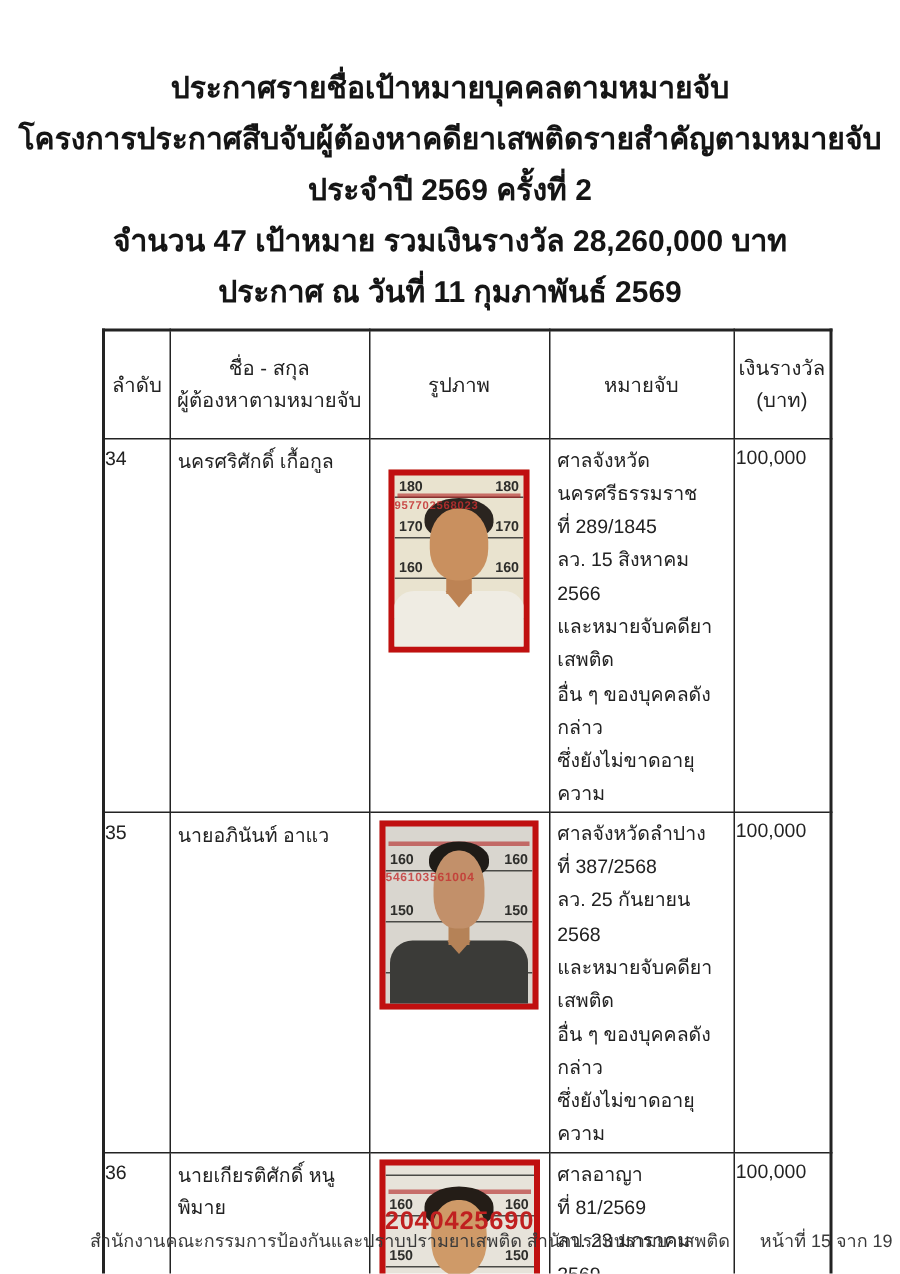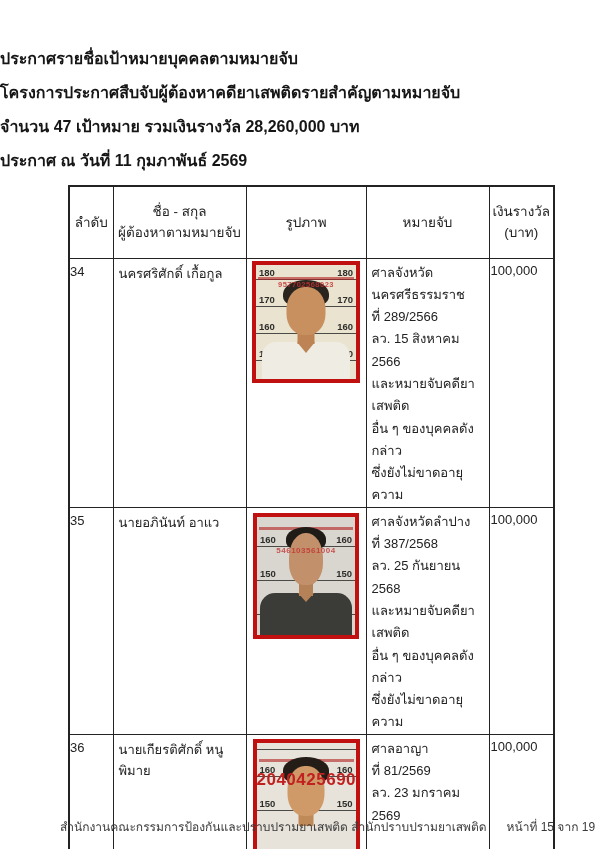--- a/index.html
+++ b/index.html
@@ -1,50 +1,50 @@
 <!DOCTYPE html>
 <html><head>
 <meta charset="utf-8">
 <style>
   * { margin:0; padding:0; box-sizing:border-box; }
   html,body { width:600px; height:849px; background:#ffffff; overflow:hidden;
     font-family:"Liberation Sans","DejaVu Sans",sans-serif; }
   .page { position:relative; width:600px; height:849px; background:#fff; }
 
   
-  .titles { padding-top:42px; color:#151515;
-    font-size:16px; font-weight:bold; line-height:34px; }
+  .titles { padding-top:42px; text-align:center; color:#151515;
+    font-size:20px; font-weight:bold; line-height:34px; }
 
   
   table.wanted { border-collapse:collapse; margin-left:68px; margin-top:7px;
     table-layout:fixed; width:485px; border:2px solid #232323; color:#222; }
   table.wanted td, table.wanted th { border:1px solid #232323; vertical-align:top;
     font-weight:normal; font-size:13px; }
   col.c-no{width:44px;} col.c-name{width:133px;} col.c-photo{width:120px;}
   col.c-warrant{width:123px;} col.c-reward{width:65px;}
   tr.hdr th { vertical-align:middle; text-align:center; height:72px; line-height:21px; font-size:13.5px;}
   td.no { text-align:left; padding-top:5px; }
   td.name { padding:4px 3px 0 5px; }
   td.photo-cell { text-align:center; }
   td.warrant { padding:3px 2px 0 5px; line-height:22.3px; }
   td.reward { text-align:left; padding:4px 4px 0 1px;margin-left:39px; }
   tr.r34 td{height:160px;} tr.r35 td{height:140px;} tr.r36 td{height:163px;}
 
   
   .mug { position:relative; display:inline-block; border:4px solid #c01010;
     overflow:hidden; text-align:left; }
-  .m34 { width:108px; height:122px; background:#e9e3cf; margin-top:2px; }
+  .m34 { width:94px; height:122px; background:#e9e3cf; margin-top:20px; }
   .m35 { width:106px; height:126px; background:#d9d6cf; margin-top:5px; }
   .m36 { width:107px; height:131px; background:#e7e3da; margin-top:4px; }
   .hline { position:absolute; left:0; right:0; height:1px; background:#4a4a46; }
   .marker { position:absolute; left:0; right:0; height:12px; display:flex;
     justify-content:space-between; padding:0 3px; font-size:9.5px; font-weight:bold; color:#2d2d2a; }
   .redstrip { position:absolute; left:2px; right:2px; height:3px;
     background:rgba(178,32,32,.6); }
-  .stamp { position:absolute; width:100%; text-align:center; color:#c43030;
+  .stamp { position:absolute; width:100%; text-align:left; color:#c43030;
     font-weight:bold; letter-spacing:.5px; }
   .st34 { top:15px; font-size:7.5px; opacity:.85; }
   .st35 { top:13px; font-size:8px; opacity:.8;margin-top:16px; }
   .st36 { top:27px; font-size:17px; color:#c02020; }
 
   
   .hair,.face,.neck,.shirt,.collar { position:absolute; left:50%; transform:translateX(-50%); }
   .m34 .hair { top:15px; width:46px; height:28px; background:#2a241f; border-radius:50% 50% 42% 42%; }
   .m34 .face { top:22px; width:39px; height:48px; background:#c9905f; border-radius:46% 46% 44% 44%; }
   .m34 .neck { top:66px; width:17px; height:13px; background:#bd8354; }
@@ -64,20 +64,21 @@
     justify-content:center; gap:20px; font-size:12px; color:#3a3a3a; padding-left:55px;text-align:center; }
 </style>
 </head>
 <body>
 
 <div class="page">
 
   <div class="titles">
     <div>ประกาศรายชื่อเป้าหมายบุคคลตามหมายจับ</div>
     <div>โครงการประกาศสืบจับผู้ต้องหาคดียาเสพติดรายสำคัญตามหมายจับ</div>
+    <div>ประจำปี 2569 ครั้งที่ 2</div>
     <div>จำนวน 47 เป้าหมาย รวมเงินรางวัล 28,260,000 บาท</div>
     <div>ประกาศ ณ วันที่ 11 กุมภาพันธ์ 2569</div>
   </div>
 
   <table class="wanted">
     <colgroup>
         <col class="c-no">
         <col class="c-name">
         <col class="c-photo">
         <col class="c-warrant">
@@ -128,21 +129,21 @@
           <div class="collar"></div>
           <div class="neck"></div>
           <div class="hair"></div>
           <div class="face"></div>
           <div class="stamp st34">957702568023</div>
         </div>
       </td>
       <td class="warrant">
         <div>ศาลจังหวัด</div>
         <div>นครศรีธรรมราช</div>
-        <div>ที่ 289/2566</div>
+        <div>ที่ 289/1845</div>
         <div>ลว. 15 สิงหาคม 2566</div>
         <div>และหมายจับคดียาเสพติด</div>
         <div>อื่น ๆ ของบุคคลดังกล่าว</div>
         <div>ซึ่งยังไม่ขาดอายุความ</div>
       </td>
       <td class="reward">100,000</td>
     </tr>
 
     <tr class="r35">
       <td class="no">35</td>

